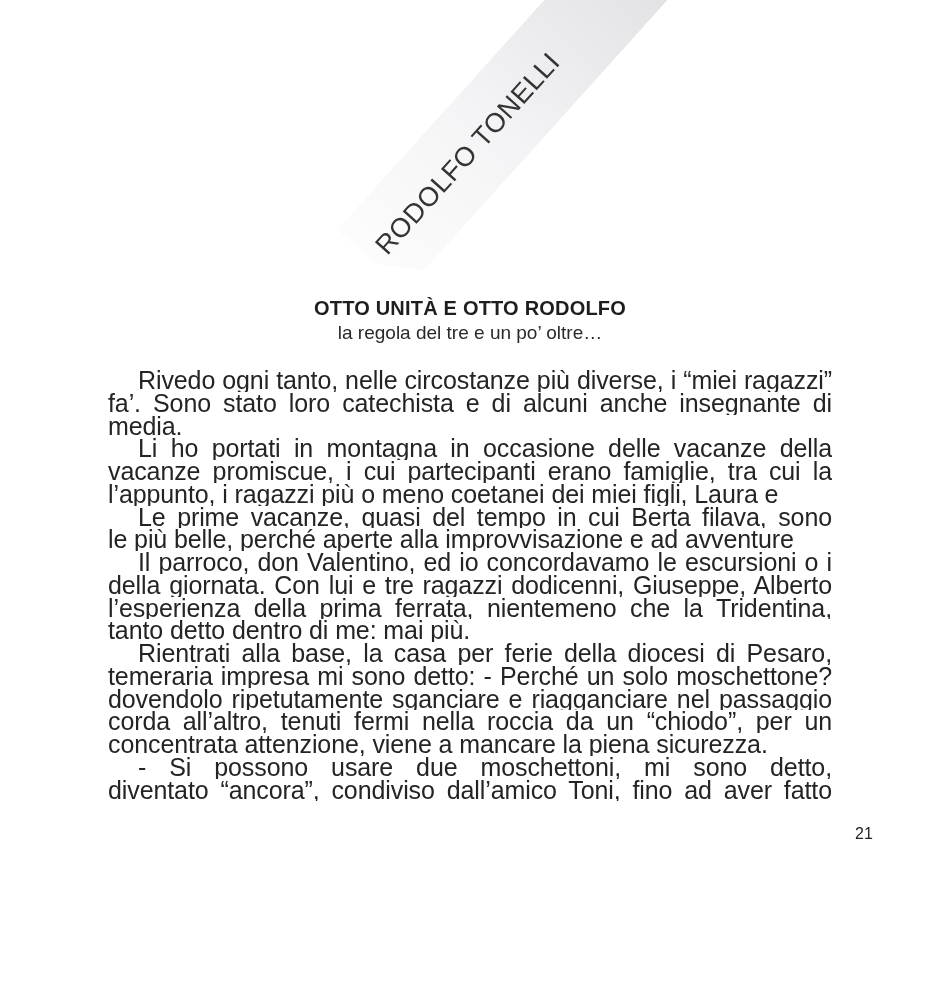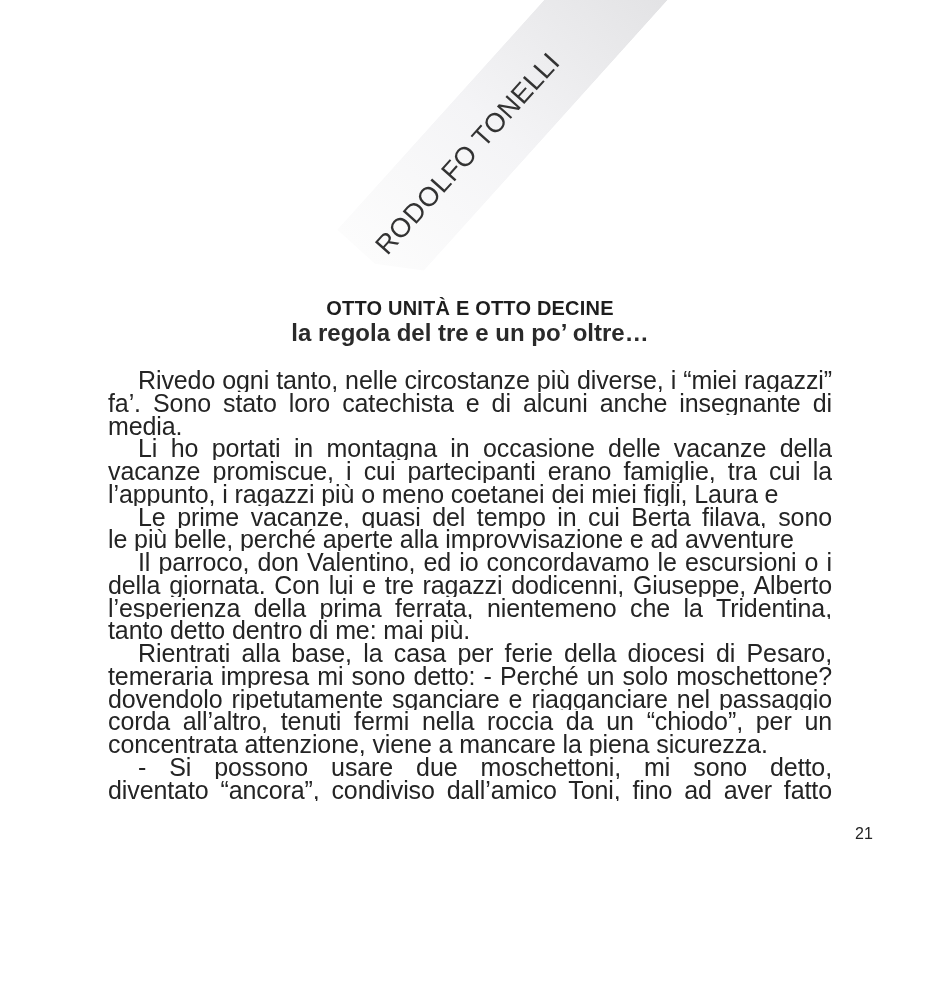--- a/index.html
+++ b/index.html
@@ -41,24 +41,23 @@
     text-align: center;
   }
   .title {
     font-size: 20px;
     font-weight: bold;
     line-height: 25px;
     letter-spacing: 0.2px;
     color: #1e1e1e;
   }
   .subtitle {
-    font-size: 24px;
+    font-size: 19px;
     line-height: 24px;
     color: #2a2a2a;
-    font-weight: bold;
   }
   
   .body-text {
     position: absolute;
     left: 108px; top: 369px;
     width: 724px;
     font-size: 25px;
     line-height: 22.75px;
     letter-spacing: -0.1px;
     color: #242424;
@@ -81,21 +80,21 @@
 </head>
 <body>
 
 <div class="page">
 
   <div class="ribbon" style="background: linear-gradient(90deg, rgb(252, 252, 252) 0%, rgb(244, 244, 246) 45%, rgb(226, 226, 228) 100%);">
     <span class="ribbon-text">RODOLFO TONELLI</span>
   </div>
 
   <div class="heading">
-    <div class="title">OTTO UNITÀ E OTTO DECINE</div>
+    <div class="title">OTTO UNITÀ E OTTO RODOLFO</div>
     <div class="subtitle">la regola del tre e un po’ oltre…</div>
   </div>
 
   <div class="body-text">
       <div class="para">
         <div class="line first">Rivedo ogni tanto, nelle circostanze più diverse, i “miei ragazzi” di circa trenta anni</div>
         <div class="line">fa’. Sono stato loro catechista e di alcuni anche insegnante di Lettere nella Scuola</div>
         <div class="line last">media.</div>
       </div>
       <div class="para">

